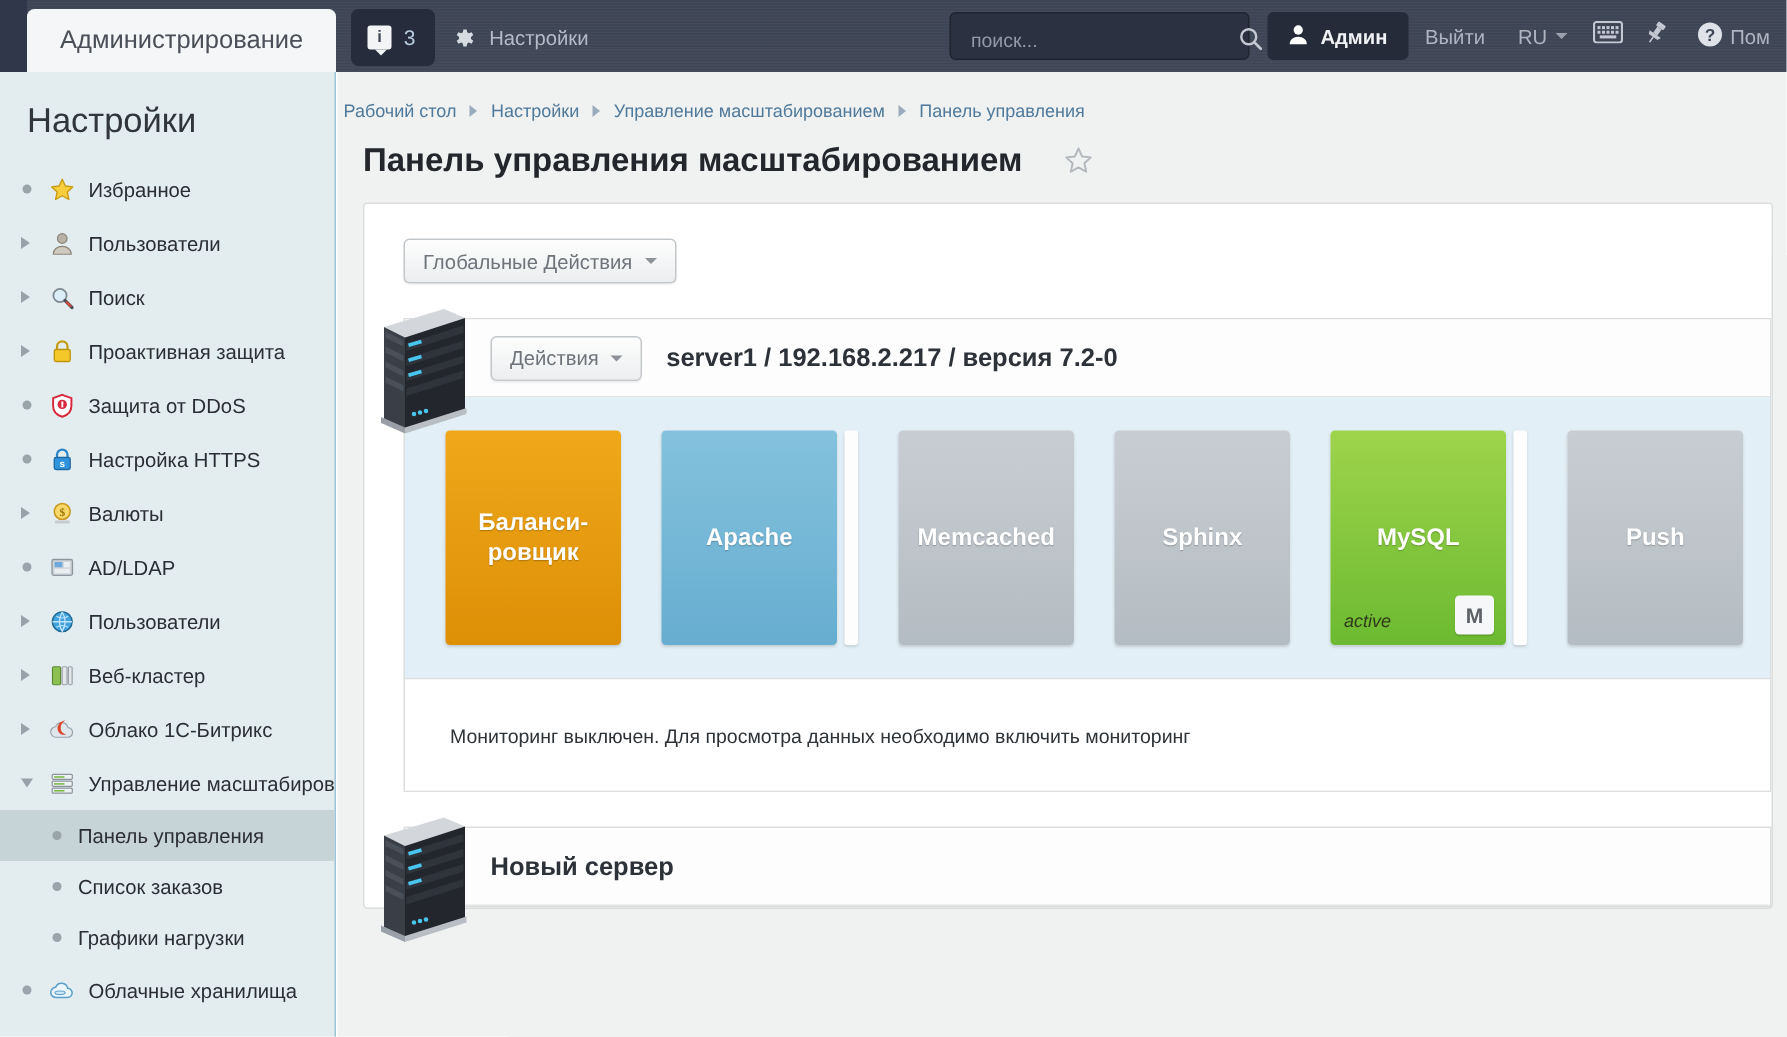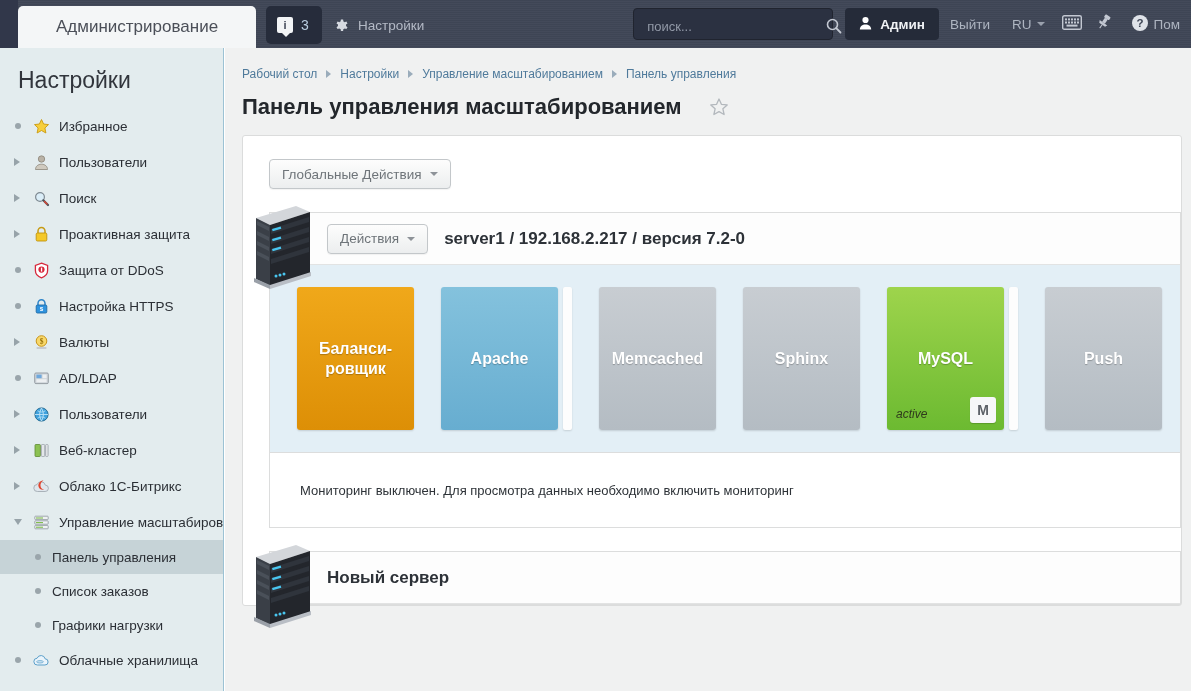--- a/index.html
+++ b/index.html
@@ -19,21 +19,21 @@
     background-image: repeating-linear-gradient(0deg, rgba(255,255,255,0.022) 0px, rgba(255,255,255,0.022) 1px, rgba(0,0,0,0.02) 1px, rgba(0,0,0,0.02) 2px);
     display: flex; align-items: flex-start;
     overflow: hidden;
   }
   .topbar-left-stub {
     width: 18px; height: 48px; background: #31374a;
   }
   .admin-tab {
     margin-top: 6px;
     height: 42px;
-    padding: 0 38px;
+    padding: 0 22px;
     background: #f4f6f7;
     border-radius: 5px 5px 0 0;
     display: flex; align-items: center;
     font-size: 17px; color: #4b4f58; font-weight: normal;
     white-space: nowrap;
   }
   .info-badge {
     margin: 6px 0 0 10px;
     height: 38px; min-width: 56px;
     padding: 0 11px;
@@ -155,21 +155,21 @@
 
   
   .content {
     position: absolute; top: 48px; left: 225px;
     width: 966px; height: 643px;
     background: #f0f1f1;
     overflow: hidden;
   }
   .breadcrumb {
     display: flex; align-items: center;
-    padding: 19px 0 0 17px;
+    padding: 19px 0 0 4px;
     font-size: 12px; color: #4f7a9b;
     white-space: nowrap;
   }
   .crumb-sep {
     margin: 0 9px;
     width: 0; height: 0;
     border-top: 4px solid transparent; border-bottom: 4px solid transparent;
     border-left: 5px solid #9aacbb;
   }
   .page-title-row {

